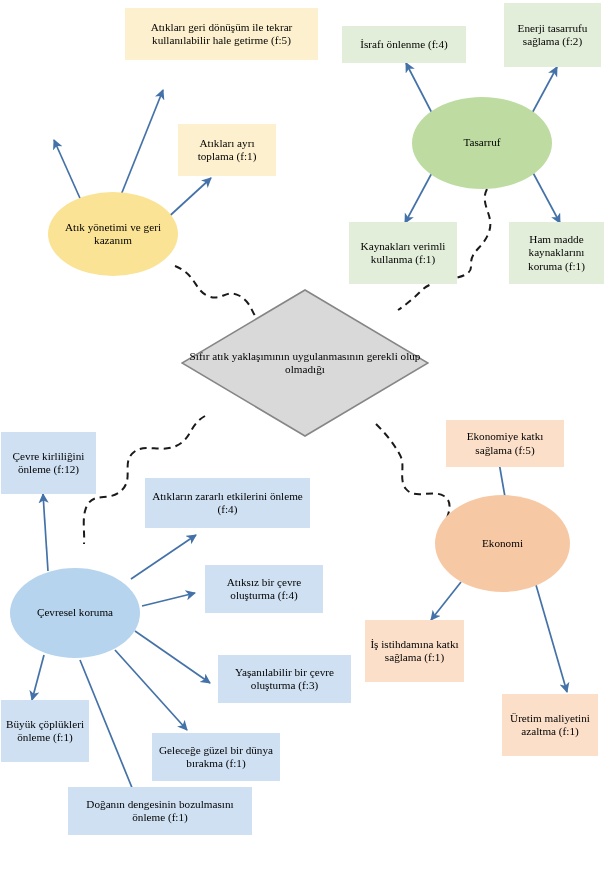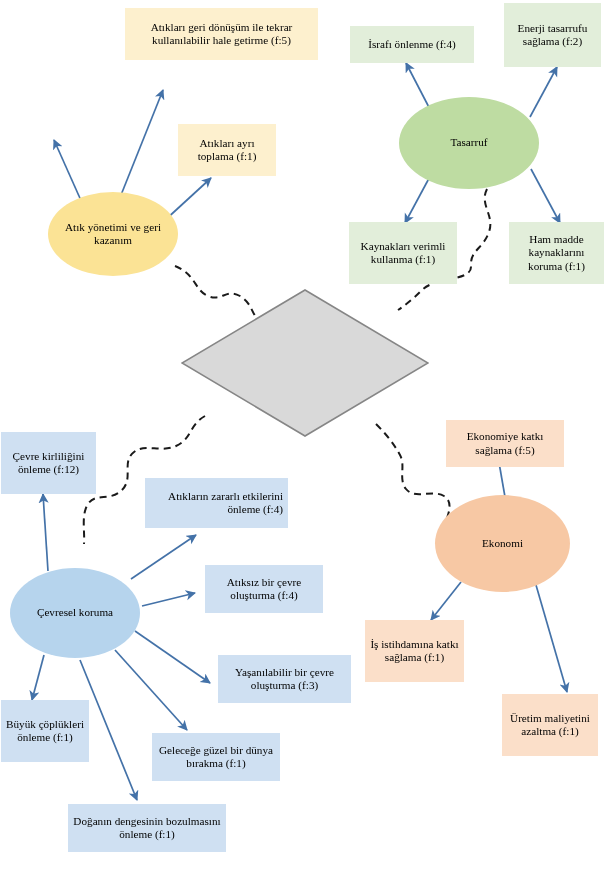--- a/index.html
+++ b/index.html
@@ -129,71 +129,72 @@
 
 
   <div class="node box theme-yellow-box" style="left:178px; top:124px; width:98px; height:52px;">
     <span>Atıkları ayrı toplama (f:1)</span>
   </div>
 
   <div class="node ellipse theme-yellow-oval" style="left:48px; top:192px; width:130px; height:84px;">
     <span>Atık yönetimi ve geri kazanım</span>
   </div>
 
-  <div class="node box theme-green-box" style="left:350px; top:26px; width:124px; height:37px;">
+  <div class="node box theme-green-box" style="left:342px; top:26px; width:124px; height:37px;">
     <span>İsrafı önlenme (f:4)</span>
   </div>
 
   <div class="node box theme-green-box" style="left:504px; top:3px; width:97px; height:64px;">
     <span>Enerji tasarrufu sağlama (f:2)</span>
   </div>
 
   <div class="node box theme-green-box" style="left:349px; top:222px; width:108px; height:62px;">
     <span>Kaynakları verimli kullanma (f:1)</span>
   </div>
 
   <div class="node box theme-green-box" style="left:509px; top:222px; width:95px; height:62px;">
     <span>Ham madde kaynaklarını koruma (f:1)</span>
   </div>
 
-  <div class="node ellipse theme-green-oval" style="left:399px; top:97px; width:140px; height:92px;">
+  <div class="node ellipse theme-green-oval" style="left:412px; top:97px; width:140px; height:92px;">
     <span>Tasarruf</span>
   </div>
 
   <div class="diamond-wrap" style="left:181px; top:289px; width:248px; height:148px;">
     <svg class="diamond-shape" viewBox="0 0 248 148" preserveAspectRatio="none">
       <polygon points="124,1 247,74 124,147 1,74" fill="#D9D9D9" stroke="#868686" stroke-width="1.6"></polygon>
     </svg>
+    <span class="diamond-label">Sıfır atık yaklaşımının uygulanmasının gerekli olup olmadığı</span>
   </div>
 
   <div class="node box theme-blue-box" style="left:1px; top:432px; width:95px; height:62px;">
     <span>Çevre kirliliğini önleme (f:12)</span>
   </div>
 
-  <div class="node box theme-blue-box" style="left:145px; top:478px; width:143px; height:50px;text-align:right;">
+  <div class="node box theme-blue-box" style="left:145px; top:478px; width:165px; height:50px;">
     <span>Atıkların zararlı etkilerini önleme (f:4)</span>
   </div>
 
   <div class="node box theme-blue-box" style="left:205px; top:565px; width:118px; height:48px;">
     <span>Atıksız bir çevre oluşturma (f:4)</span>
   </div>
 
   <div class="node box theme-blue-box" style="left:218px; top:655px; width:133px; height:48px;">
     <span>Yaşanılabilir bir çevre oluşturma (f:3)</span>
   </div>
 
   <div class="node box theme-blue-box" style="left:1px; top:700px; width:88px; height:62px;">
     <span>Büyük çöplükleri önleme (f:1)</span>
   </div>
 
   <div class="node box theme-blue-box" style="left:152px; top:733px; width:128px; height:48px;">
     <span>Geleceğe güzel bir dünya bırakma (f:1)</span>
   </div>
 
-  <div class="node box theme-blue-box" style="left:68px; top:804px; width:158px; height:48px;">
+  <div class="node box theme-blue-box" style="left:68px; top:787px; width:184px; height:48px;">
     <span>Doğanın dengesinin bozulmasını önleme (f:1)</span>
   </div>
 
   <div class="node ellipse theme-blue-oval" style="left:10px; top:568px; width:130px; height:90px;">
     <span>Çevresel koruma</span>
   </div>
 
   <div class="node box theme-orange-box" style="left:446px; top:404px; width:118px; height:47px;margin-top:16px;">
     <span>Ekonomiye katkı sağlama (f:5)</span>
   </div>

